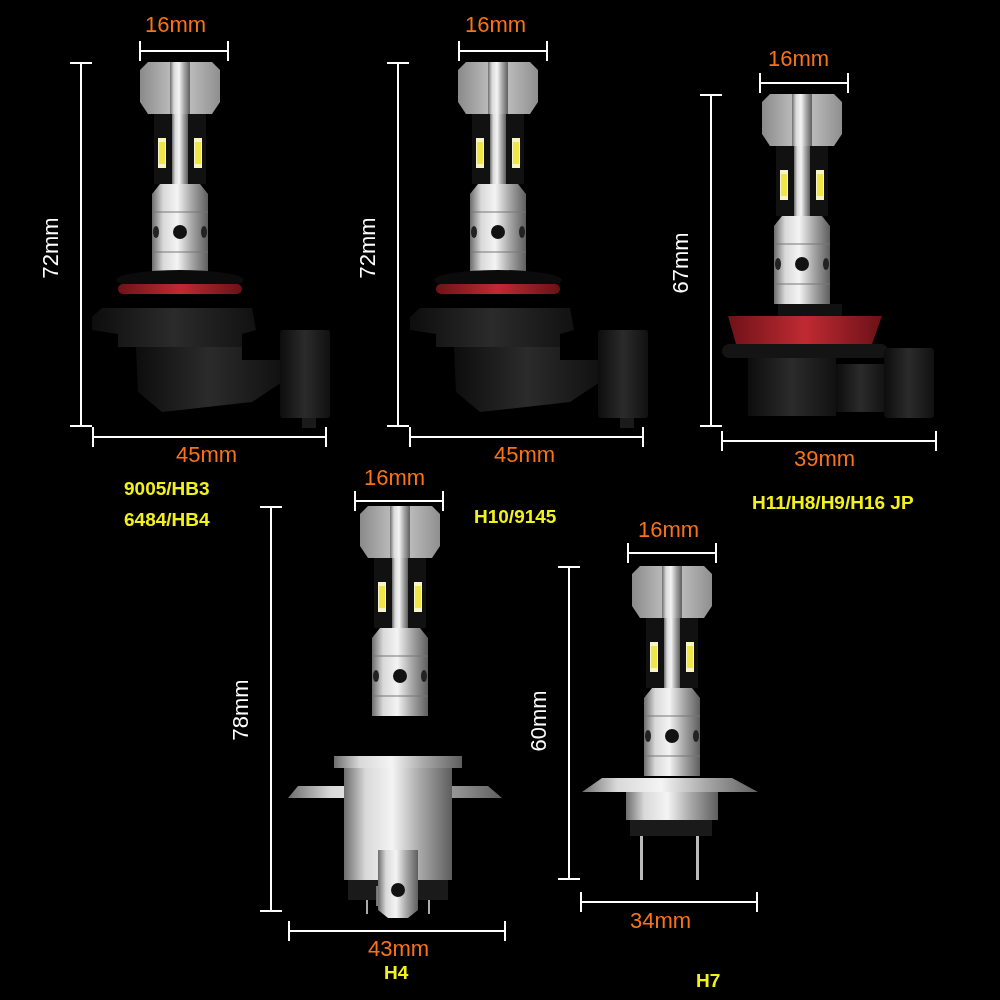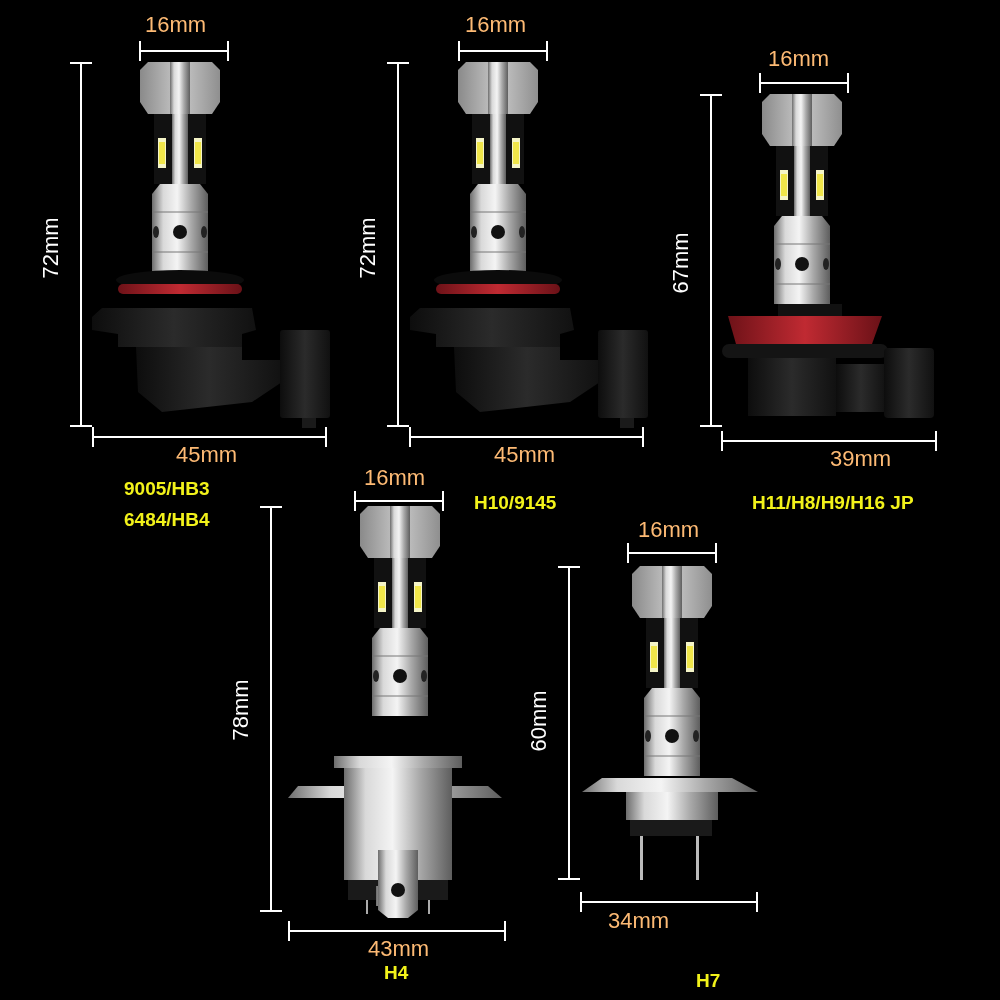--- a/index.html
+++ b/index.html
@@ -1,17 +1,17 @@
 <!DOCTYPE html>
 <html><head>
 <meta charset="utf-8">
 <style>
   html,body{margin:0;padding:0;background:#000;}
   body{width:1000px;height:1000px;position:relative;overflow:hidden;font-family:"Liberation Sans","DejaVu Sans",sans-serif;color:#fff;}
-  .dim{position:absolute;font-size:22px;color:#fdba74;white-space:nowrap;text-align:center;}
+  .dim{position:absolute;font-size:22px;color:#f97316;white-space:nowrap;text-align:center;}
   .vdim{position:absolute;font-size:22px;color:#fff;white-space:nowrap;transform:rotate(-90deg);transform-origin:center center;}
   .label{position:absolute;font-size:19px;font-weight:bold;color:#f2f21a;white-space:nowrap;line-height:30px;}
   .hline{position:absolute;height:2px;background:#fff;}
   .hline::before,.hline::after{content:"";position:absolute;top:-9px;width:2px;height:20px;background:#fff;}
   .hline::before{left:0}.hline::after{right:0}
   .vline{position:absolute;width:2px;background:#fff;}
   .vline::before,.vline::after{content:"";position:absolute;left:-10px;width:22px;height:2px;background:#fff;}
   .vline::before{top:0}.vline::after{bottom:0}
   .bulb{position:absolute;}
 </style>
@@ -95,30 +95,30 @@
   <span class="dim" style="left:494px;top:442px">45mm</span>
   <svg class="bulb" style="left:410px;top:62px" width="240" height="370" viewBox="0 0 240 370">
     <use href="#head" x="44" y="0"></use>
     <ellipse cx="88" cy="218" rx="64" ry="10" fill="#0b0b0b"></ellipse>
     <rect x="26" y="222" width="124" height="10" rx="5" fill="url(#red)"></rect>
     <path d="M0 255 L10 246 L160 246 L164 268 L150 272 L150 285 L26 285 L26 272 L0 268 Z" fill="url(#plastic)"></path>
     <path d="M44 285 L150 285 L150 298 L190 298 L190 320 L160 340 L70 350 L46 330 Z" fill="url(#plastic)"></path>
     <rect x="188" y="268" width="50" height="88" rx="3" fill="url(#plastic)"></rect>
     <rect x="210" y="356" width="14" height="10" fill="#1a1a1a"></rect>
   </svg>
-  <span class="label" style="left:474px;top:488px">H10/9145</span>
+  <span class="label" style="left:474px;top:502px">H10/9145</span>
 </div>
 
 <div>
   <span class="dim" style="left:768px;top:46px">16mm</span>
   <div class="hline" style="left:759px;top:82px;width:90px"></div>
   <div class="vline" style="left:710px;top:94px;height:333px"></div>
   <span class="vdim" style="left:650px;top:250px">67mm</span>
   <div class="hline" style="left:721px;top:440px;width:216px"></div>
-  <span class="dim" style="left:830px;top:446px">39mm</span>
+  <span class="dim" style="left:794px;top:446px">39mm</span>
   <svg class="bulb" style="left:722px;top:94px" width="216" height="340" viewBox="0 0 216 340">
     <use href="#head" x="36" y="0"></use>
     <rect x="56" y="210" width="64" height="12" fill="#111"></rect>
     <path d="M6 222 L160 222 L150 250 L14 250 Z" fill="url(#red)"></path>
     <rect x="0" y="250" width="166" height="14" rx="7" fill="#141414"></rect>
     <rect x="26" y="264" width="88" height="58" fill="url(#plastic)"></rect>
     <rect x="114" y="270" width="50" height="48" fill="url(#plastic)"></rect>
     <rect x="162" y="254" width="50" height="70" rx="4" fill="url(#plastic)"></rect>
   </svg>
   <span class="label" style="left:752px;top:488px">H11/H8/H9/H16 JP</span>
@@ -147,21 +147,21 @@
   </svg>
   <span class="label" style="left:384px;top:958px">H4</span>
 </div>
 
 <div>
   <span class="dim" style="left:638px;top:517px">16mm</span>
   <div class="hline" style="left:627px;top:552px;width:90px"></div>
   <div class="vline" style="left:568px;top:566px;height:314px"></div>
   <span class="vdim" style="left:508px;top:708px">60mm</span>
   <div class="hline" style="left:580px;top:901px;width:178px"></div>
-  <span class="dim" style="left:608px;top:908px">34mm</span>
+  <span class="dim" style="left:630px;top:908px">34mm</span>
   <svg class="bulb" style="left:582px;top:566px" width="176" height="320" viewBox="0 0 176 320">
     <use href="#head" x="46" y="0"></use>
     <path d="M0 226 L20 212 L150 212 L176 226 Z" fill="url(#metal)"></path>
     <rect x="44" y="226" width="92" height="28" fill="url(#metal)"></rect>
     <rect x="48" y="254" width="82" height="16" fill="#1a1a1a"></rect>
     <rect x="58" y="270" width="3" height="44" fill="#bbb"></rect>
     <rect x="114" y="270" width="3" height="44" fill="#bbb"></rect>
   </svg>
   <span class="label" style="left:696px;top:966px">H7</span>
 </div>

